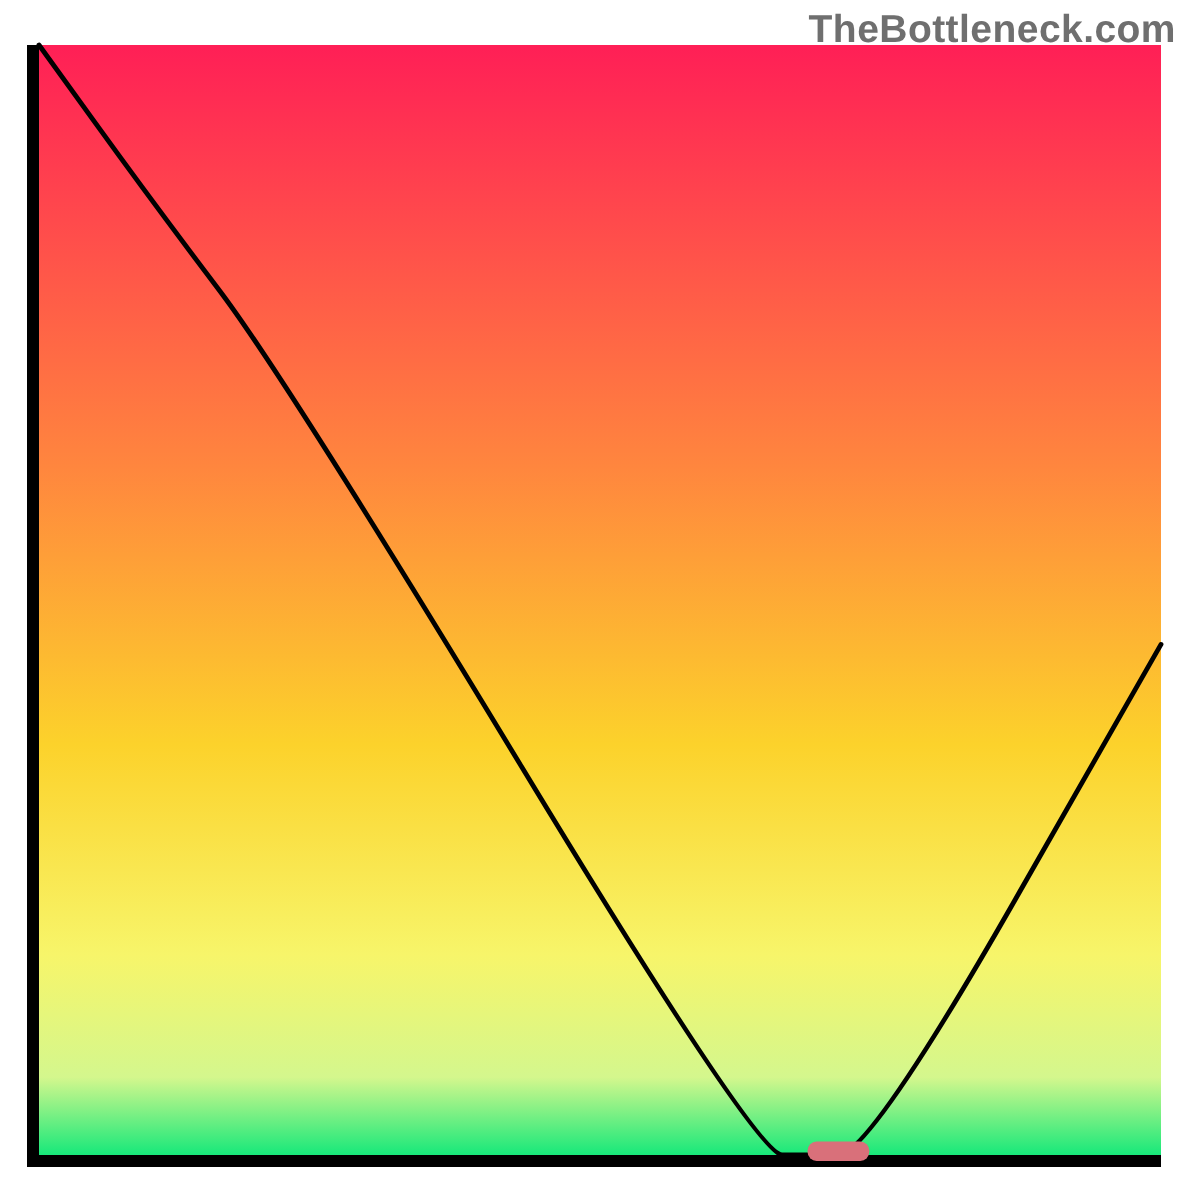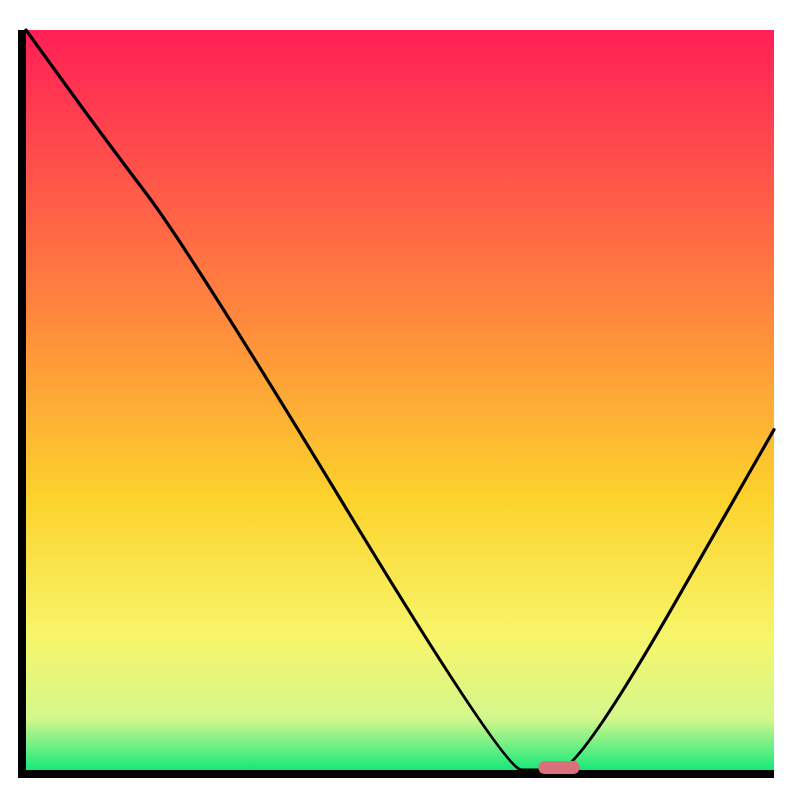--- a/index.html
+++ b/index.html
@@ -28,20 +28,21 @@
   }
   svg {
     display: block;
   }
 </style>
 </head>
 <body>
 
 <div class="chart-container">
 
+  <div class="watermark">TheBottleneck.com</div>
 
   <svg id="chart-svg" width="800" height="800" viewBox="0 0 800 800">
     <defs>
       <linearGradient id="bg-grad" x1="0" y1="0" x2="0" y2="1">
         <stop id="g0" offset="0%" stop-color="#ff1f56"></stop>
         <stop id="g1" offset="38%" stop-color="#ff863e"></stop>
         <stop id="g2" offset="63%" stop-color="#fcd22b"></stop>
         <stop id="g3" offset="82%" stop-color="#f7f56a"></stop>
         <stop id="g4" offset="93%" stop-color="#d4f78d"></stop>
         <stop id="g5" offset="100%" stop-color="#17e87a"></stop>

